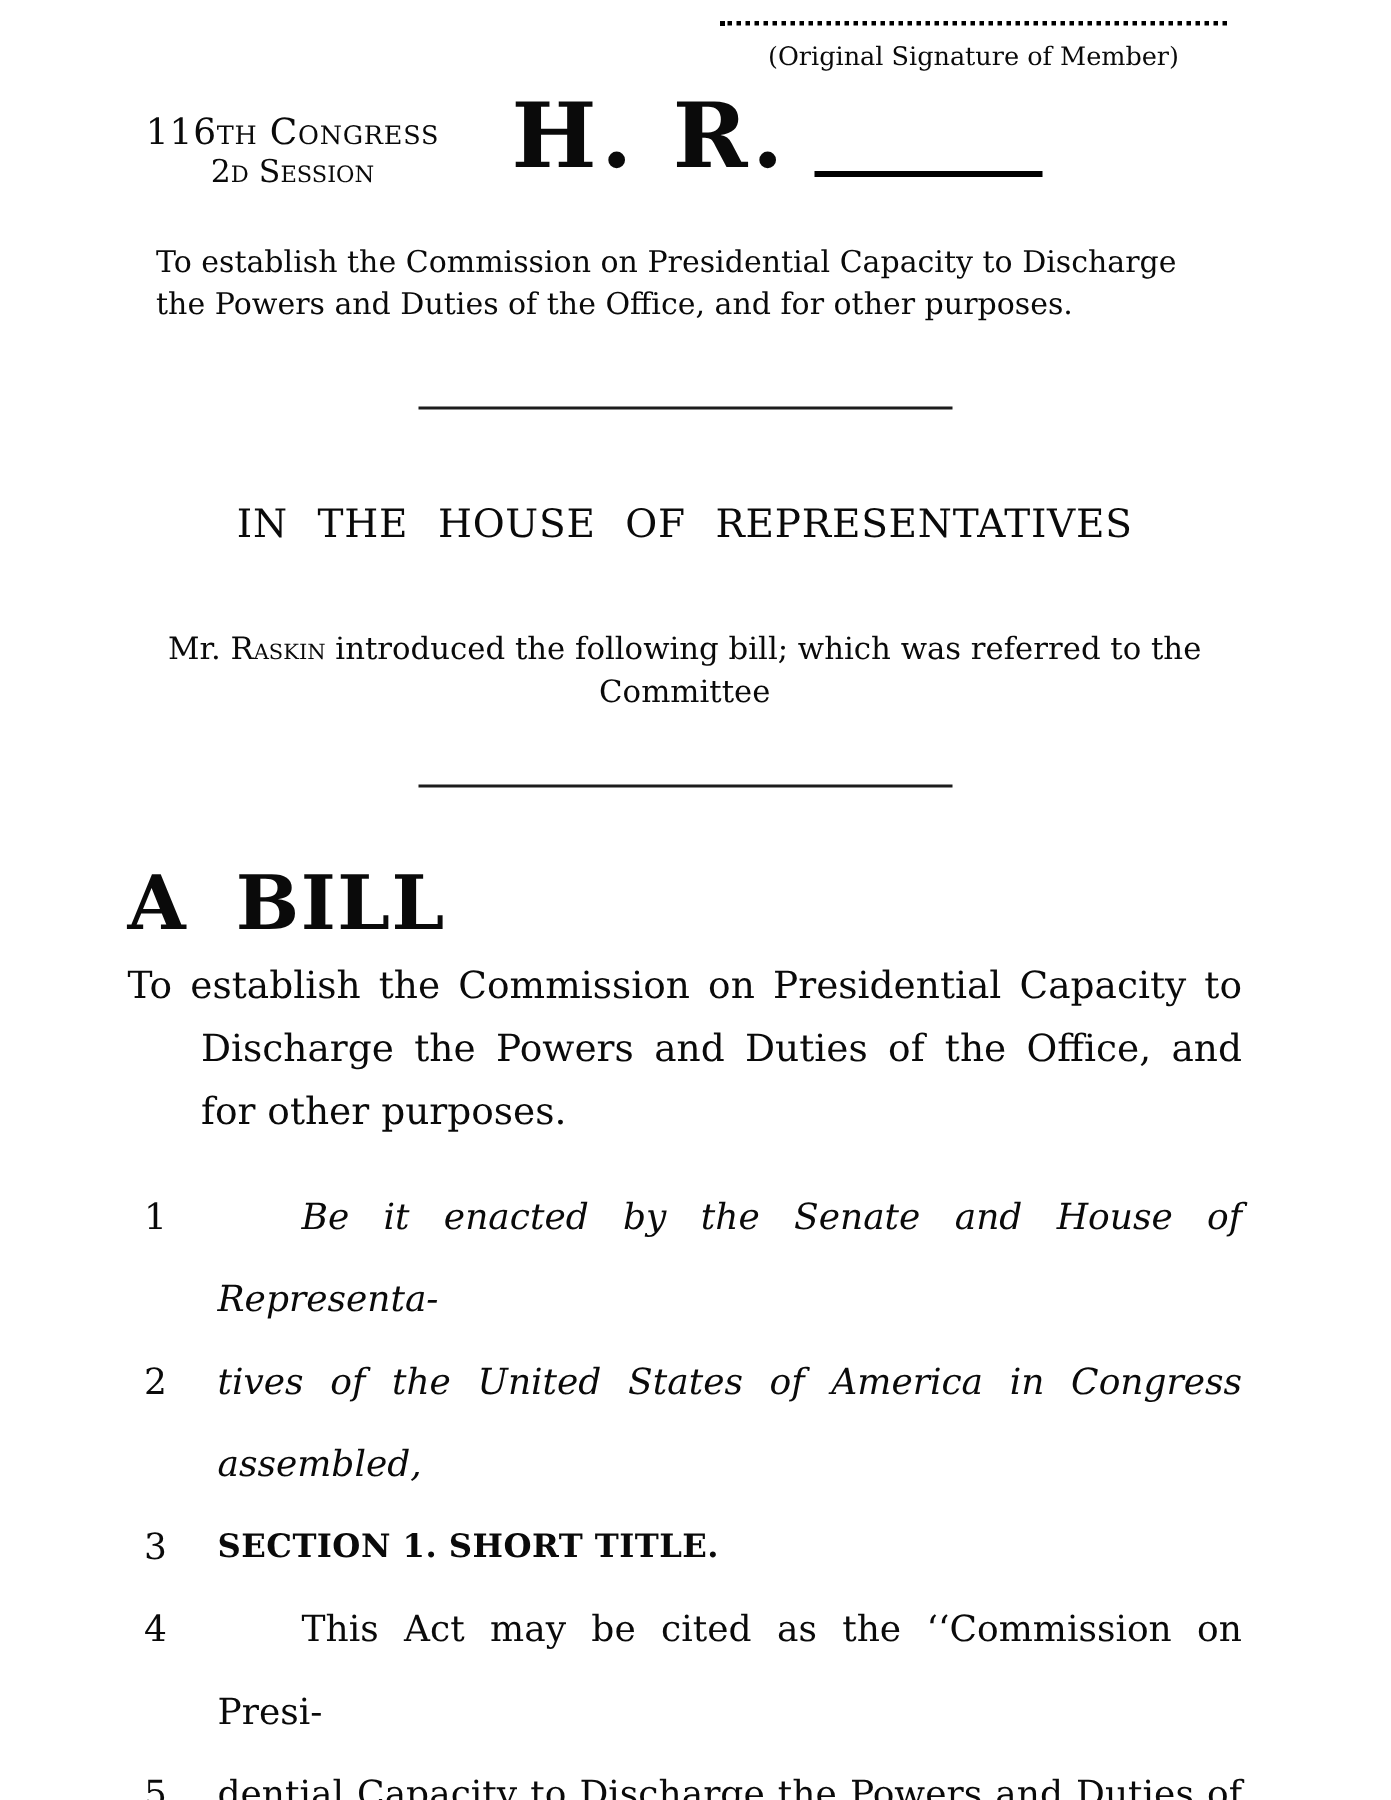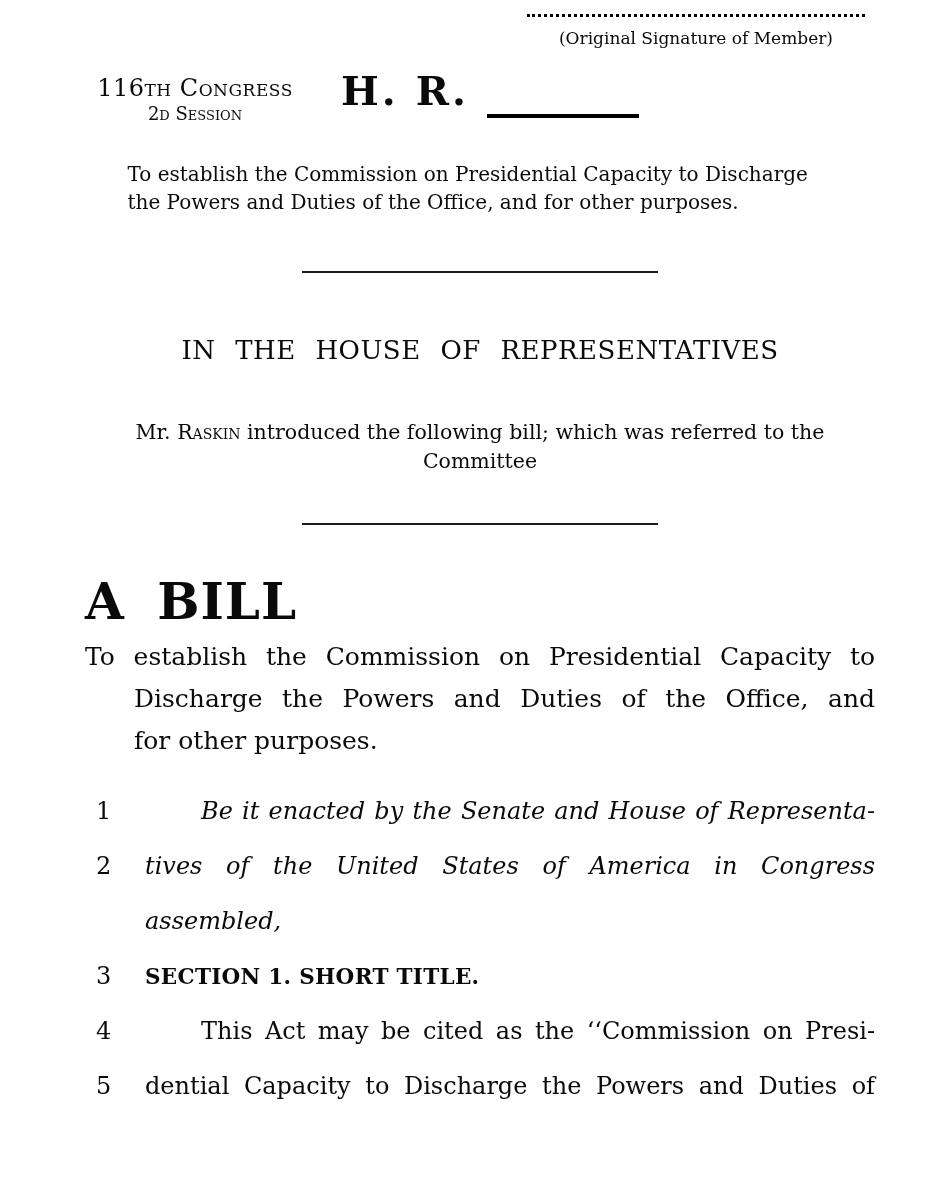--- a/index.html
+++ b/index.html
@@ -7,37 +7,37 @@
     padding: 0;
     background: #ffffff;
     color: #0a0a0a;
     font-family: "DejaVu Serif", "Liberation Serif", serif;
   }
   .page {
     position: relative;
     width: 927px;
     height: 1200px;
     box-sizing: border-box;
-    padding: 0 52px 0 85px;
+    padding: 0 99px 0 85px;
     overflow: hidden;
     background: #ffffff;
   }
 
   
   .sig-block { margin: 14px 10px 0 auto; width: 338px; }
   .sig-line { height: 0; border-bottom: 3px dotted #000; }
   .sig-caption { margin-top: 11px; text-align: center; font-size: 17px; line-height: 20px; }
 
   
   .header-row { display: flex; margin-top: 8px; align-items: flex-end; }
   .congress-block { width: 220px; text-align: center; padding-top: 8px; }
   .congress-line { font-variant: small-caps; font-size: 24px; line-height: 27px; letter-spacing: 0.5px; }
-  .session-line  { font-variant: small-caps; font-size: 18px; line-height: 24px; }
+  .session-line  { font-variant: small-caps; font-size: 21px; line-height: 24px; }
   .hr-block { display: flex; align-items: flex-end; margin-left: 36px; }
-  .hr-text { font-size: 40px; font-weight: bold; line-height: 70px; letter-spacing: 3px; }
+  .hr-text { font-size: 60px; font-weight: bold; line-height: 70px; letter-spacing: 3px; }
   .hr-blank { width: 152px; height: 0; border-bottom: 4px solid #000; margin-left: 18px; margin-bottom: 8px; }
 
   
   .short-title { margin: 34px auto 0; max-width: 705px; text-align: left; font-size: 20px; line-height: 28px; }
 
   
   .rule { width: 356px; border: none; border-top: 2px solid #1c1c1c; margin: 0 auto; }
   .rule-1 { margin-top: 55px; }
   .rule-2 { margin-top: 47px; }
 

